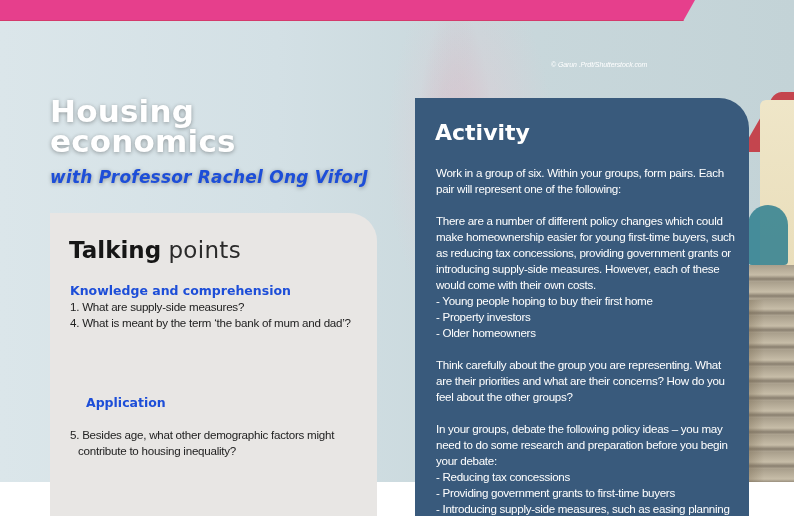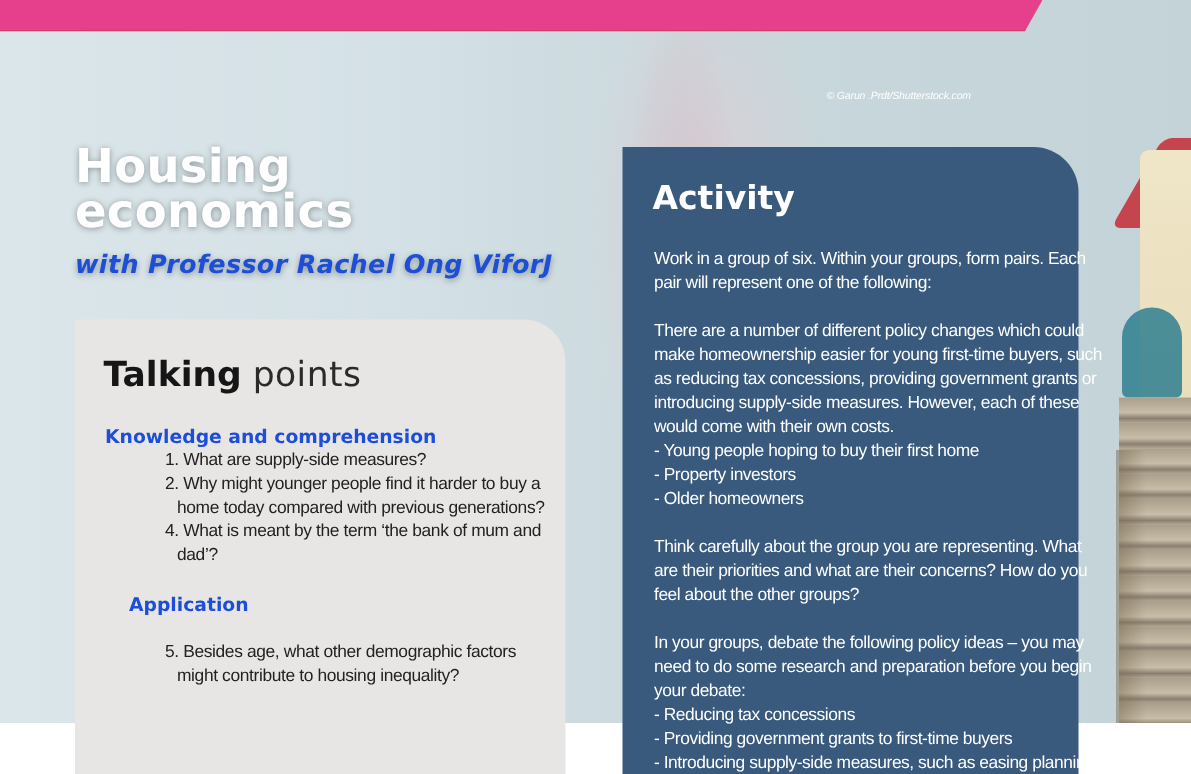--- a/index.html
+++ b/index.html
@@ -73,25 +73,25 @@
     .talking-heading .strong { font-weight: bold; }
     .talking-heading .light { font-weight: normal; font-style: normal; color: #2a2a2a; letter-spacing: 0.3px; }
 
     .section-head {
       position: absolute; left: 20px; font-family: "DejaVu Sans", sans-serif;
       font-weight: bold; font-size: 12.5px; color: #1d4ed8;
     }
     .q-list { position: absolute; left: 20px; width: 300px; list-style: none; }
     .q-list li {
       font-family: "Liberation Sans", sans-serif; font-size: 11.6px; line-height: 15.8px;
-      color: #222222; padding-left: 8px; text-indent: -8px; letter-spacing: -0.25px; margin-left: 40px;
+      color: #222222; padding-left: 8px; text-indent: -8px; letter-spacing: -0.25px;
     }
 
     .activity-card {
-      position: absolute; left: 415px; top: 98px; width: 304px; height: 418px;
+      position: absolute; left: 415px; top: 98px; width: 334px; height: 418px;
       background: #395a7c; border-top-right-radius: 30px;
     }
     .activity-heading {
       position: absolute; left: 20px; top: 22px; font-family: "DejaVu Sans", sans-serif;
       font-weight: bold; font-size: 22px; color: #ffffff;
     }
     .activity-body { position: absolute; left: 21px; top: 67px; width: 300px; }
     .activity-body p, .activity-body li {
       font-family: "Liberation Sans", sans-serif; font-size: 11.6px; line-height: 16px;
       color: #ffffff; letter-spacing: -0.3px;
@@ -122,21 +122,20 @@
 
 <div class="talking-card">
   <div class="talking-heading">
     <span class="strong">Talking</span>
     <span class="light">points</span>
   </div>
 
   <div class="section-head" style="top:70px;">Knowledge and comprehension</div>
   <ul class="q-list" style="top:86px;">
     <li>1. What are supply-side measures?</li>
-    <li>2. Why might younger people find it harder to buy a home today compared with previous generations?</li>
     <li>4. What is meant by the term ‘the bank of mum and dad’?</li>
   </ul>
 
   <div class="section-head" style="top:182px;margin-left:16px;">Application</div>
   <ul class="q-list" style="top:214px;">
     <li>5. Besides age, what other demographic factors might contribute to housing inequality?</li>
   </ul>
 </div>
 
 <div class="activity-card">

